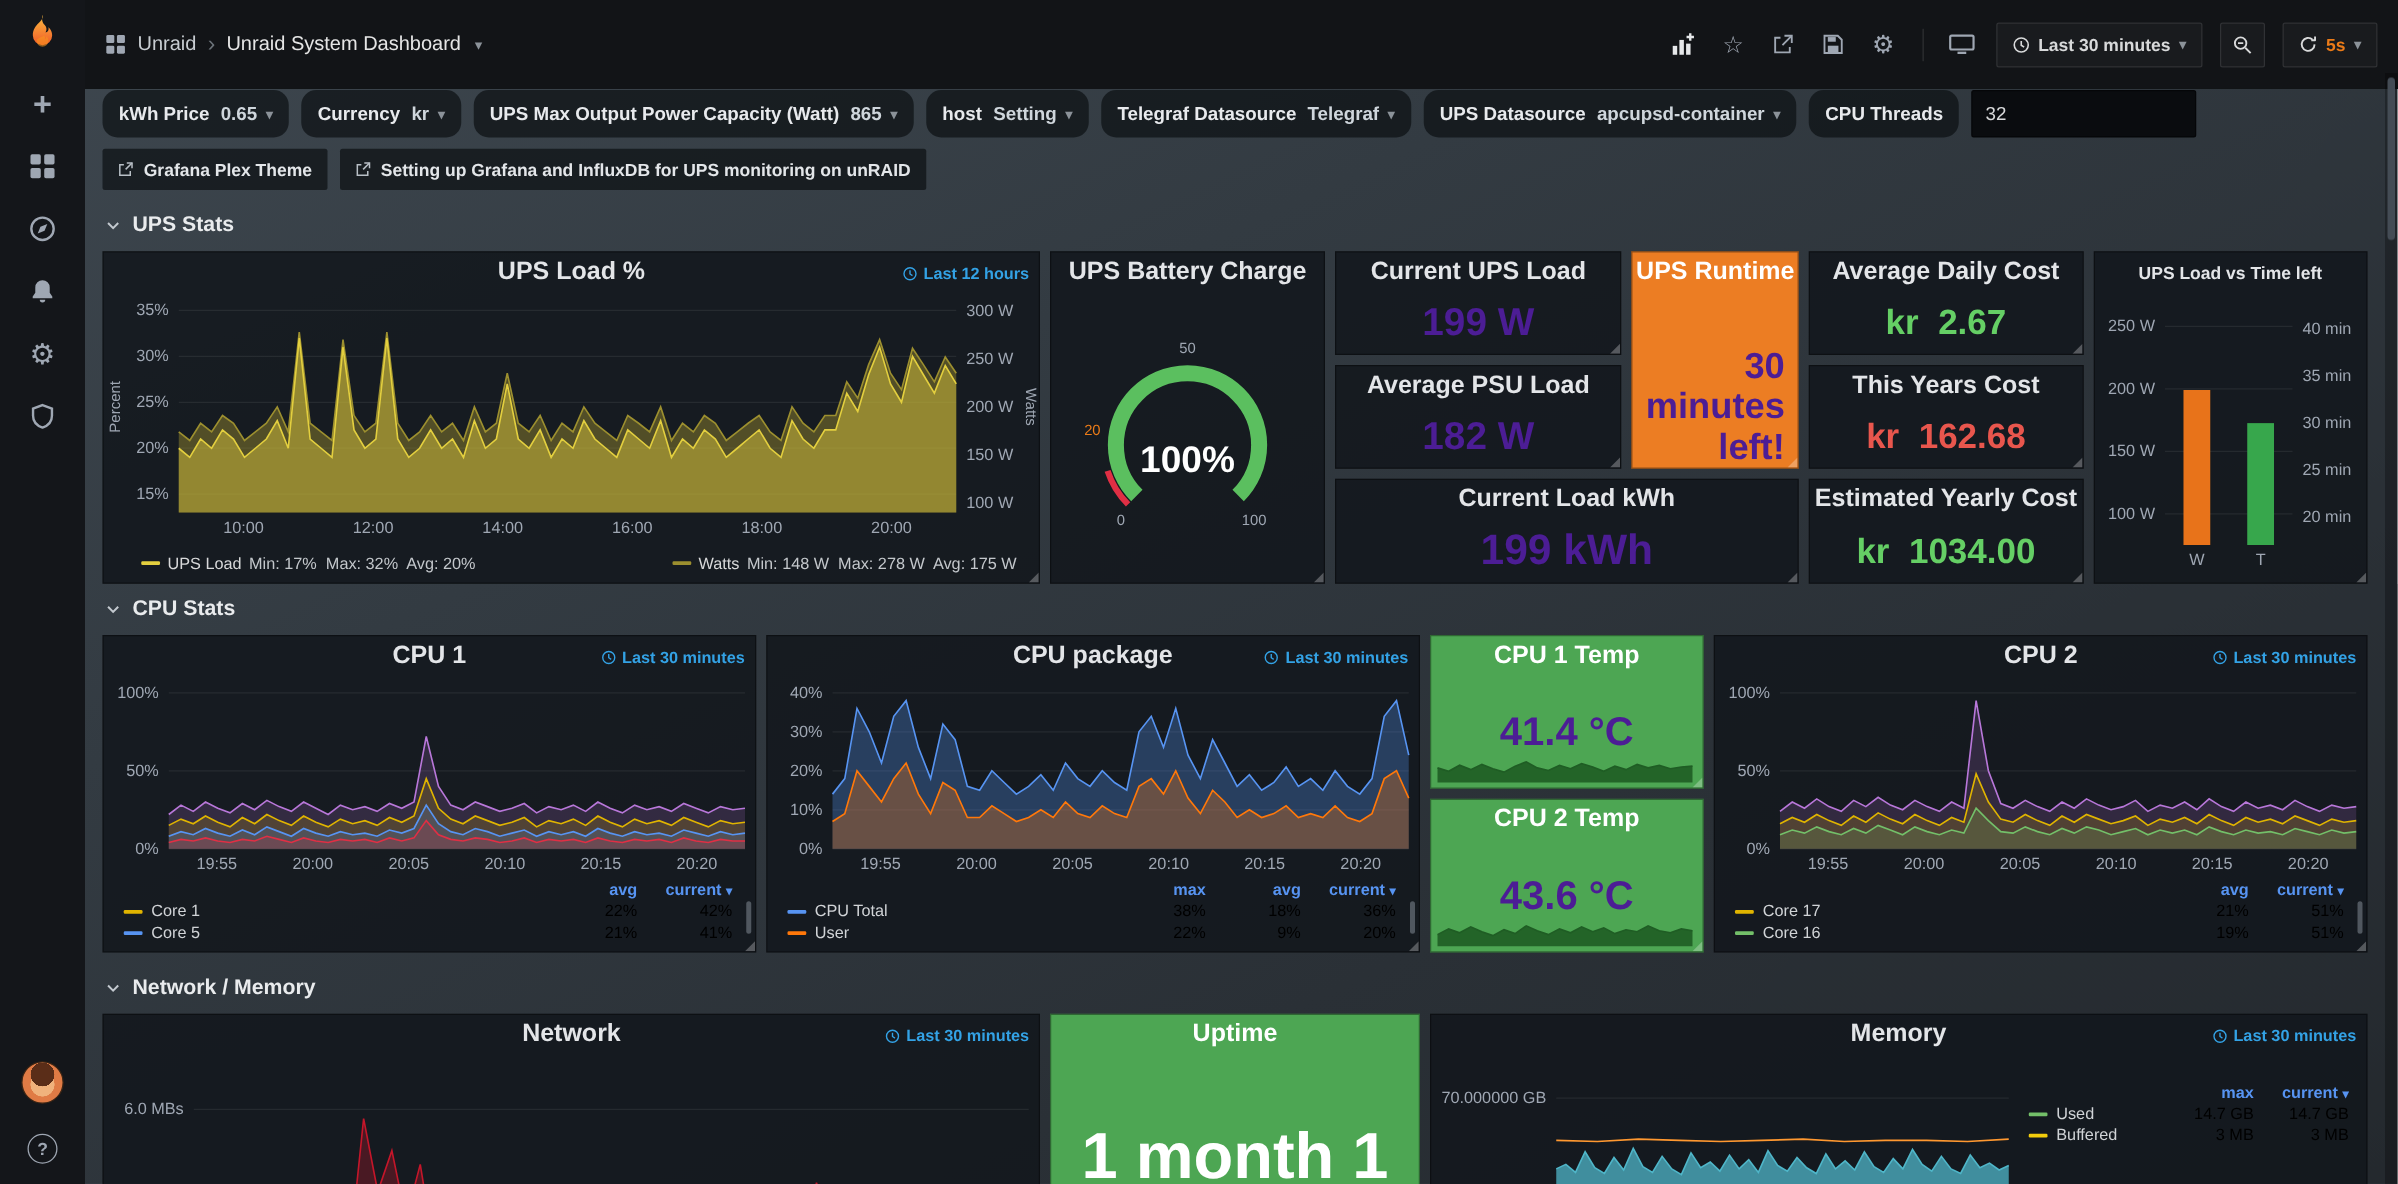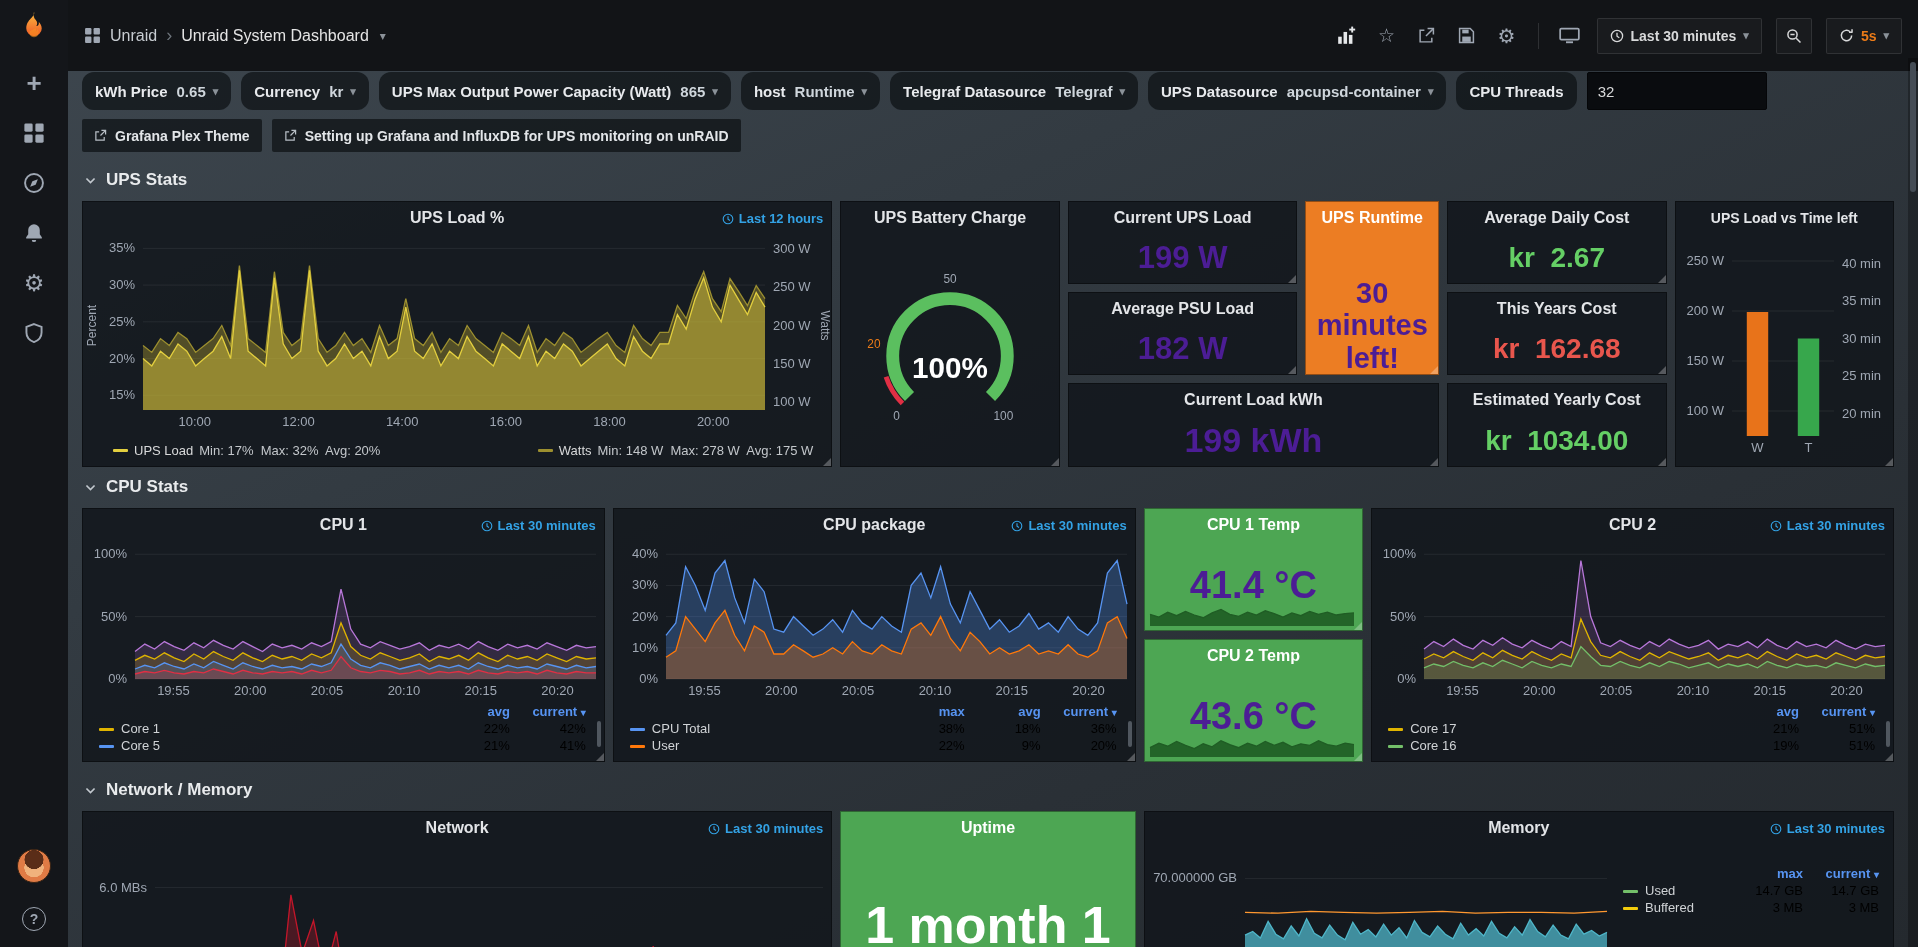--- a/index.html
+++ b/index.html
@@ -70,36 +70,36 @@
   .g-cpu { height: 254px; }
   .g-net { height: 300px; }
   .span10 { grid-column: span 10; } .span7 { grid-column: span 7; } .span4 { grid-column: span 4; } .span3 { grid-column: span 3; }
   .sub-grid { display: grid; gap: 8px; height: 100%; }
   .ups-mid { grid-column: span 5; grid-template-columns: 1.72fr 1fr; grid-template-rows: 1fr 1fr 1fr; }
   .cost-col { grid-column: span 3; grid-template-rows: 1fr 1fr 1fr; }
   .temp-col { grid-column: span 3; grid-template-rows: 1fr 1fr; }
   
   .panel { background: rgba(18,23,29,0.88); border: 1px solid rgba(0,0,0,0.38); position: relative; display: flex; flex-direction: column; height: 100%; overflow: hidden; }
   .p-head { height: 31px; flex: none; display: flex; align-items: center; justify-content: center; position: relative; }
-  .p-title { font-size: 16px; font-weight: 700; color: #e3e5e8; cursor: pointer; white-space: nowrap; }
+  .p-title { font-size: 20px; font-weight: 700; color: #e3e5e8; cursor: pointer; white-space: nowrap; }
   .p-override { position: absolute; right: 8px; top: 9px; color: #33a2e5; font-size: 13px; font-weight: 700; display: flex; gap: 5px; align-items: center; cursor: pointer; }
   .p-body { flex: 1; display: flex; min-height: 0; position: relative; }
   .chart { flex: 1; min-width: 0; position: relative; }
   .resize-handle { position: absolute; right: 0; bottom: 0; width: 0; height: 0; border-left: 8px solid transparent; border-bottom: 8px solid rgba(255,255,255,0.28); cursor: nwse-resize; z-index: 3; }
   
   .stat-body { flex: 1; display: flex; align-items: center; justify-content: center; min-height: 0; }
   .stat-value { font-weight: 700; color: #4c1d95; text-align: center; white-space: pre; font-size: 31px; }
   .v-big { font-size: 34px; }
   .v-green { color: #65cf65; }
   .v-red { color: #e8564d; }
   .orange-panel { background: #ec7d23; gap: 44px; }
   .orange-panel .p-title, .green-panel .p-title { color: #ffffff; }
-  .orange-panel .stat-value { font-size: 29px; line-height: 1.12; padding: 0 16px; }
+  .orange-panel .stat-value { font-size: 29px; line-height: 1.12; padding: 0 16px; text-align: right; }
   .green-panel { background: #4da653; }
-  .temp-value { font-size: 38px; }
+  .temp-value { font-size: 32px; }
   .spark { position: absolute; left: 1px; right: 1px; bottom: 1px; height: 42px; }
   .uptime-body { flex: 1; display: flex; justify-content: center; align-items: flex-start; padding-top: 52px; }
   .uptime-value { font-size: 52px; font-weight: 700; color: #ffffff; white-space: nowrap; }
   
   .legend-inline { flex: none; display: flex; justify-content: space-between; padding: 3px 18px 8px 30px; font-size: 13px; color: #cfd2d5; }
   .li-item { display: flex; align-items: center; gap: 6px; cursor: pointer; white-space: nowrap; }
   .dash { display: inline-block; width: 15px; height: 3px; border-radius: 1px; }
   .li-name { color: #d8d9da; }
   .li-stats { color: #c3c7cb; }
   .p-legend { flex: none; padding: 2px 14px 7px 12px; position: relative; }
@@ -278,21 +278,21 @@
     <div class="chip">
       <span class="chip-label">UPS Max Output Power Capacity (Watt)</span>
       <span class="chip-value">
           <span>865</span>
           <span class="chip-caret">▾</span>
         </span>
     </div>
     <div class="chip">
       <span class="chip-label">host</span>
       <span class="chip-value">
-          <span>Runtime</span>
+          <span>Setting</span>
           <span class="chip-caret">▾</span>
         </span>
     </div>
     <div class="chip">
       <span class="chip-label">Telegraf Datasource</span>
       <span class="chip-value">
           <span>Telegraf</span>
           <span class="chip-caret">▾</span>
         </span>
     </div>

